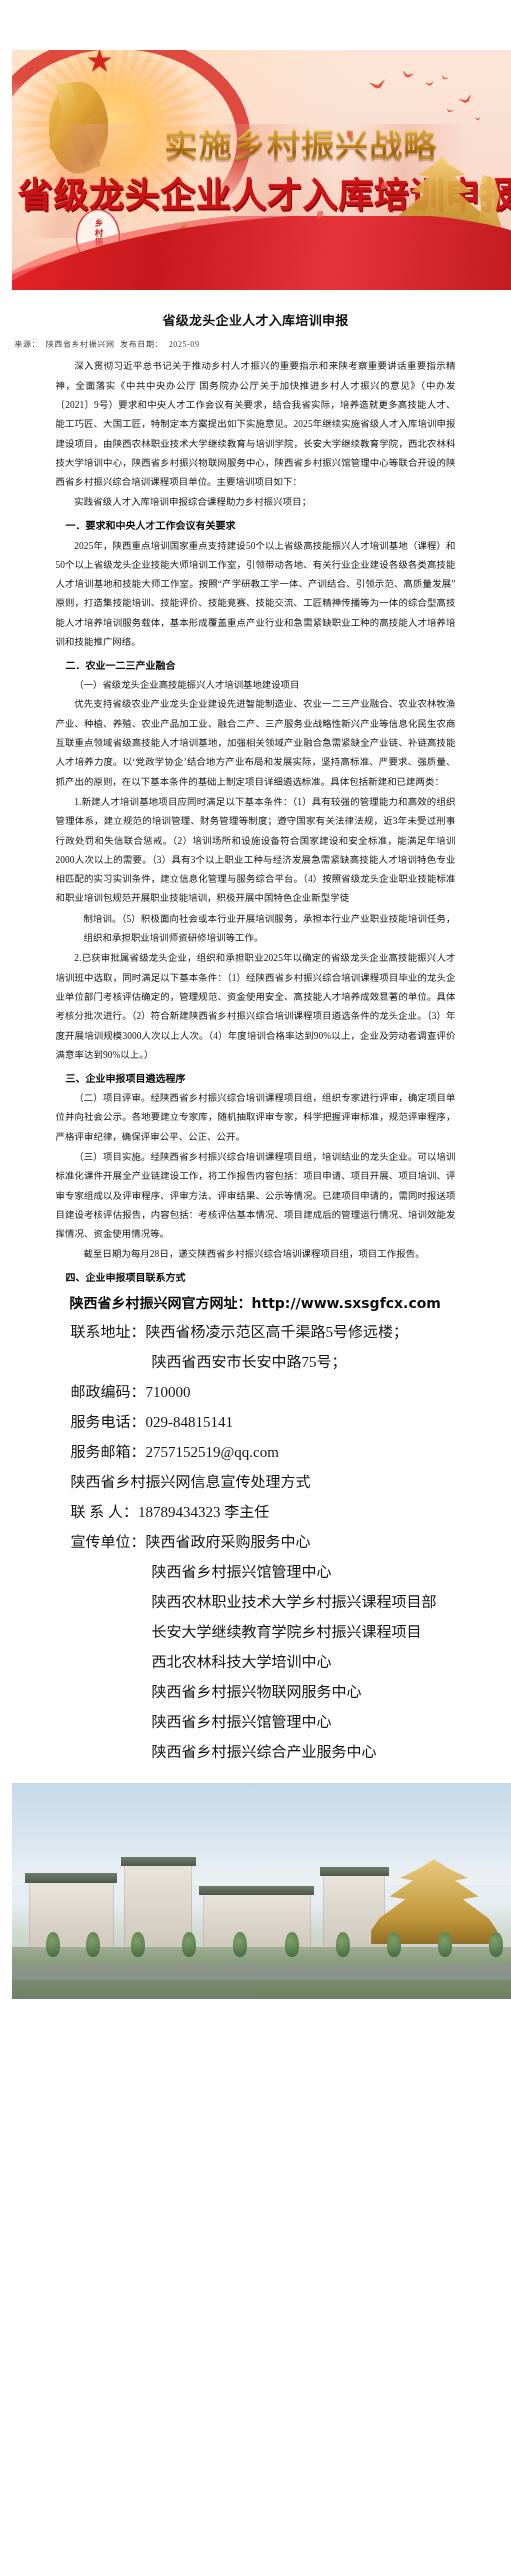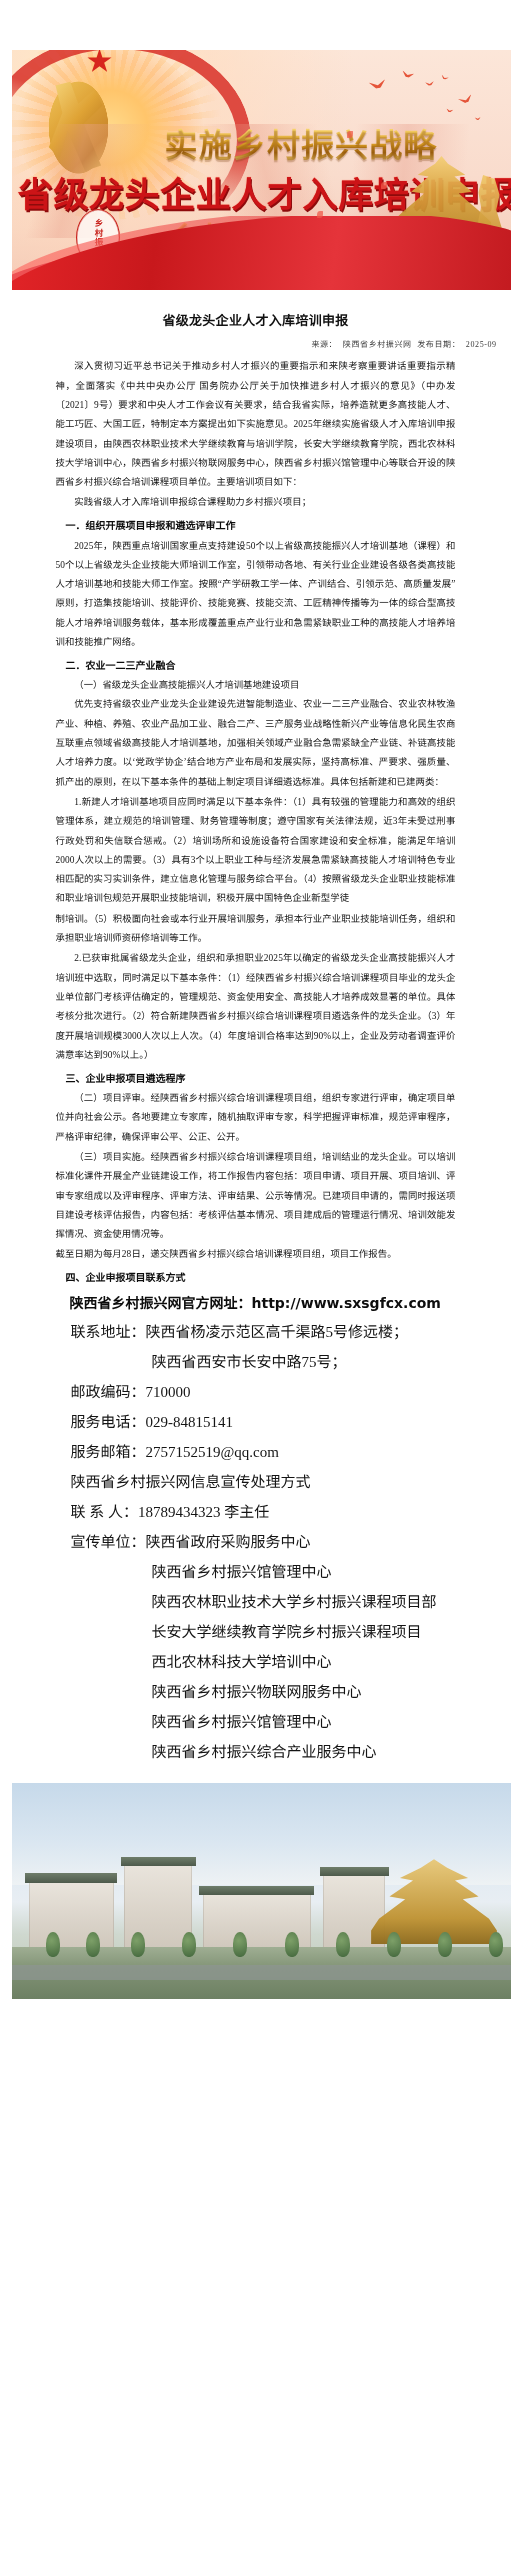--- a/index.html
+++ b/index.html
@@ -155,36 +155,36 @@
   .petal{position:absolute;width:5.1px;height:6.8px;background:#ef5a4a;border-radius:60% 10% 60% 10%;opacity:.75;}
 
   
   .article{padding:0 0 3.4px 0;}
   h1.title{
     margin:20.4px 0 0 0;text-align:center;
     font-family:"DejaVu Sans","Liberation Sans",sans-serif;
     font-size:13px;font-weight:bold;color:#111;letter-spacing:0.3px;
   }
   .meta{
-    margin:9px 0 8px 0;text-align:right;
+    margin:9px 0 8px 0;text-align:left;
     font-size:8px;color:#3c3c3c;letter-spacing:0.6px;
   }
   .meta span{margin:0 2.8px;}
   .body{padding:0 44px;}
   p.para{
     margin:0 0 1.1px 0;
     text-indent:2em;
     font-size:9.4px;
     line-height:2.05;
     text-align:justify;
     text-justify:inter-ideograph;
     color:#141414;
     letter-spacing:0.1px;
   }
-  p.para.noindent{text-indent:0;}
+  p.para.noindent{text-indent:0;margin-left:28px;}
   h2.sect{
     margin:3.4px 0 0 0;
     text-indent:1em;
     font-family:"DejaVu Sans","Liberation Sans",sans-serif;
     font-size:10px;font-weight:bold;line-height:2.05;color:#0d0d0d;
   }
   p.sub{
     margin:0;text-indent:2em;font-size:9.4px;line-height:2.05;color:#141414;
   }
   .contact{padding:0 44px;}
@@ -264,21 +264,21 @@
     <h1 class="title">省级龙头企业人才入库培训申报</h1>
 
     <div class="meta">
       <span>来源：</span><span>陕西省乡村振兴网</span><span>发布日期：</span><span>2025-09</span>
     </div>
 
     <div class="body">
       <p class="para">深入贯彻习近平总书记关于推动乡村人才振兴的重要指示和来陕考察重要讲话重要指示精神，全面落实《中共中央办公厅 国务院办公厅关于加快推进乡村人才振兴的意见》（中办发〔2021〕9号）要求和中央人才工作会议有关要求，结合我省实际，培养造就更多高技能人才、能工巧匠、大国工匠，特制定本方案提出如下实施意见。2025年继续实施省级人才入库培训申报建设项目，由陕西农林职业技术大学继续教育与培训学院，长安大学继续教育学院，西北农林科技大学培训中心，陕西省乡村振兴物联网服务中心，陕西省乡村振兴馆管理中心等联合开设的陕西省乡村振兴综合培训课程项目单位。主要培训项目如下：</p>
       <p class="para">实践省级人才入库培训申报综合课程助力乡村振兴项目；</p>
 
-      <h2 class="sect">一．组织开展项目申报和遴选评审工作</h2>
+      <h2 class="sect">一．要求和中央人才工作会议有关要求</h2>
       <p class="para">2025年，陕西重点培训国家重点支持建设50个以上省级高技能振兴人才培训基地（课程）和50个以上省级龙头企业技能大师培训工作室，引领带动各地、有关行业企业建设各级各类高技能人才培训基地和技能大师工作室。按照“产学研教工学一体、产训结合、引领示范、高质量发展”原则，打造集技能培训、技能评价、技能竞赛、技能交流、工匠精神传播等为一体的综合型高技能人才培养培训服务载体，基本形成覆盖重点产业行业和急需紧缺职业工种的高技能人才培养培训和技能推广网络。</p>
 
       <h2 class="sect">二．农业一二三产业融合</h2>
       <p class="sub">（一）省级龙头企业高技能振兴人才培训基地建设项目</p>
       <p class="para">优先支持省级农业产业龙头企业建设先进智能制造业、农业一二三产业融合、农业农林牧渔产业、种植、养殖、农业产品加工业、融合二产、三产服务业战略性新兴产业等信息化民生农商互联重点领域省级高技能人才培训基地，加强相关领域产业融合急需紧缺全产业链、补链高技能人才培养力度。以‘党政学协企’结合地方产业布局和发展实际，坚持高标准、严要求、强质量、抓产出的原则，在以下基本条件的基础上制定项目详细遴选标准。具体包括新建和已建两类：</p>
       <p class="para">1.新建人才培训基地项目应同时满足以下基本条件：（1）具有较强的管理能力和高效的组织管理体系，建立规范的培训管理、财务管理等制度；遵守国家有关法律法规，近3年未受过刑事行政处罚和失信联合惩戒。（2）培训场所和设施设备符合国家建设和安全标准，能满足年培训2000人次以上的需要。（3）具有3个以上职业工种与经济发展急需紧缺高技能人才培训特色专业相匹配的实习实训条件，建立信息化管理与服务综合平台。（4）按照省级龙头企业职业技能标准和职业培训包规范开展职业技能培训，积极开展中国特色企业新型学徒</p>
       <p class="para noindent">制培训。（5）积极面向社会或本行业开展培训服务，承担本行业产业职业技能培训任务，组织和承担职业培训师资研修培训等工作。</p>
       <p class="para">2.已获审批属省级龙头企业，组织和承担职业2025年以确定的省级龙头企业高技能振兴人才培训班中选取，同时满足以下基本条件：（1）经陕西省乡村振兴综合培训课程项目毕业的龙头企业单位部门考核评估确定的，管理规范、资金使用安全、高技能人才培养成效显著的单位。具体考核分批次进行。（2）符合新建陕西省乡村振兴综合培训课程项目遴选条件的龙头企业。（3）年度开展培训规模3000人次以上人次。（4）年度培训合格率达到90%以上，企业及劳动者调查评价满意率达到90%以上。）</p>
 
       <h2 class="sect">三、企业申报项目遴选程序</h2>

